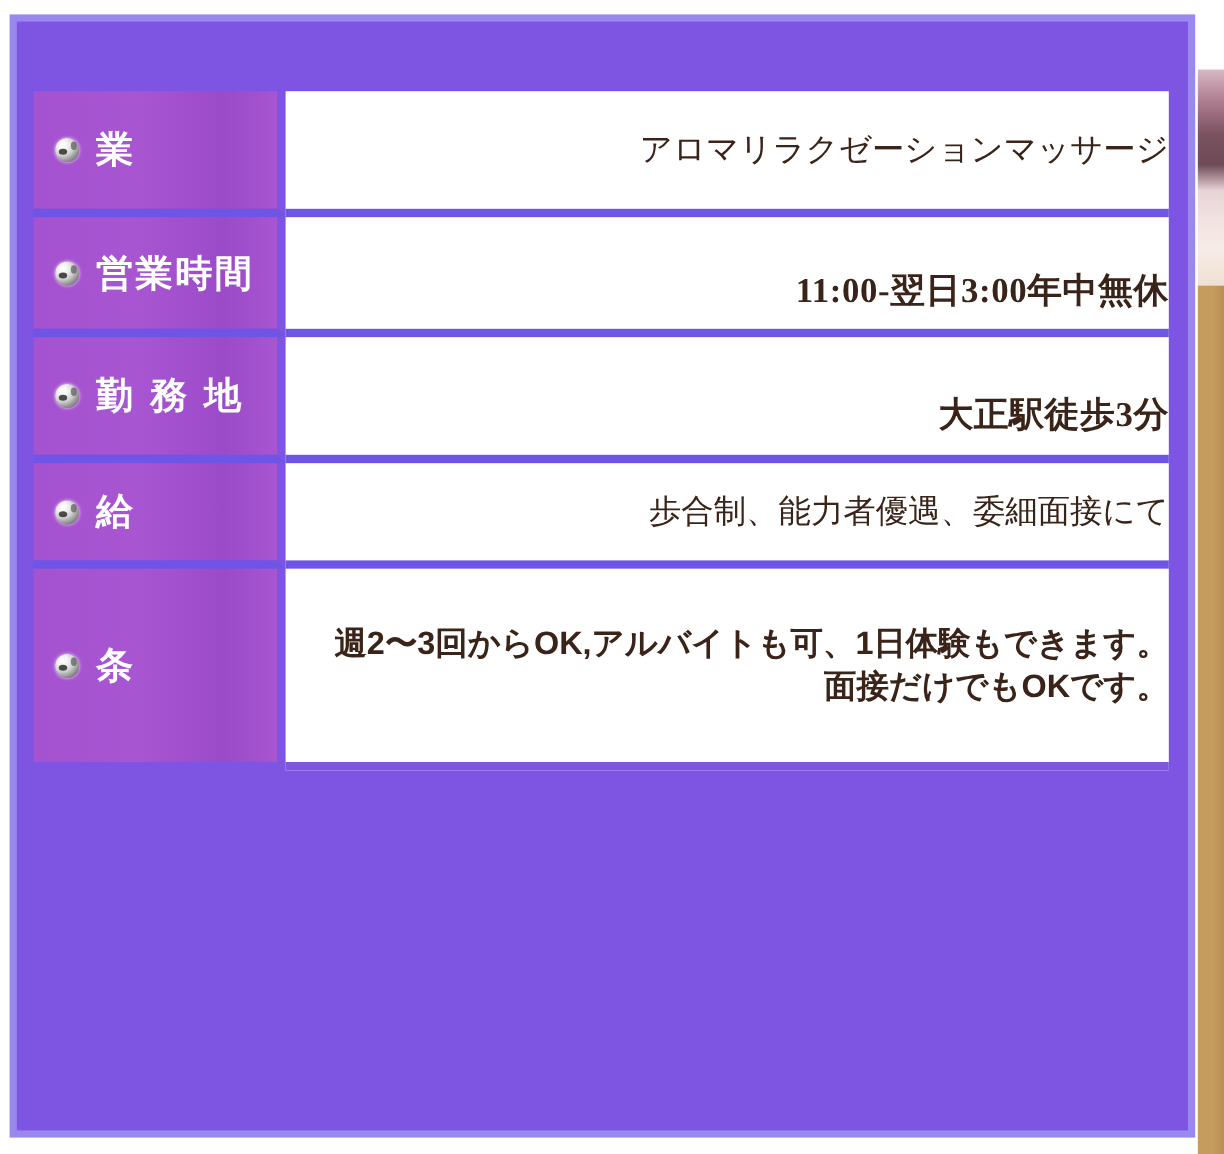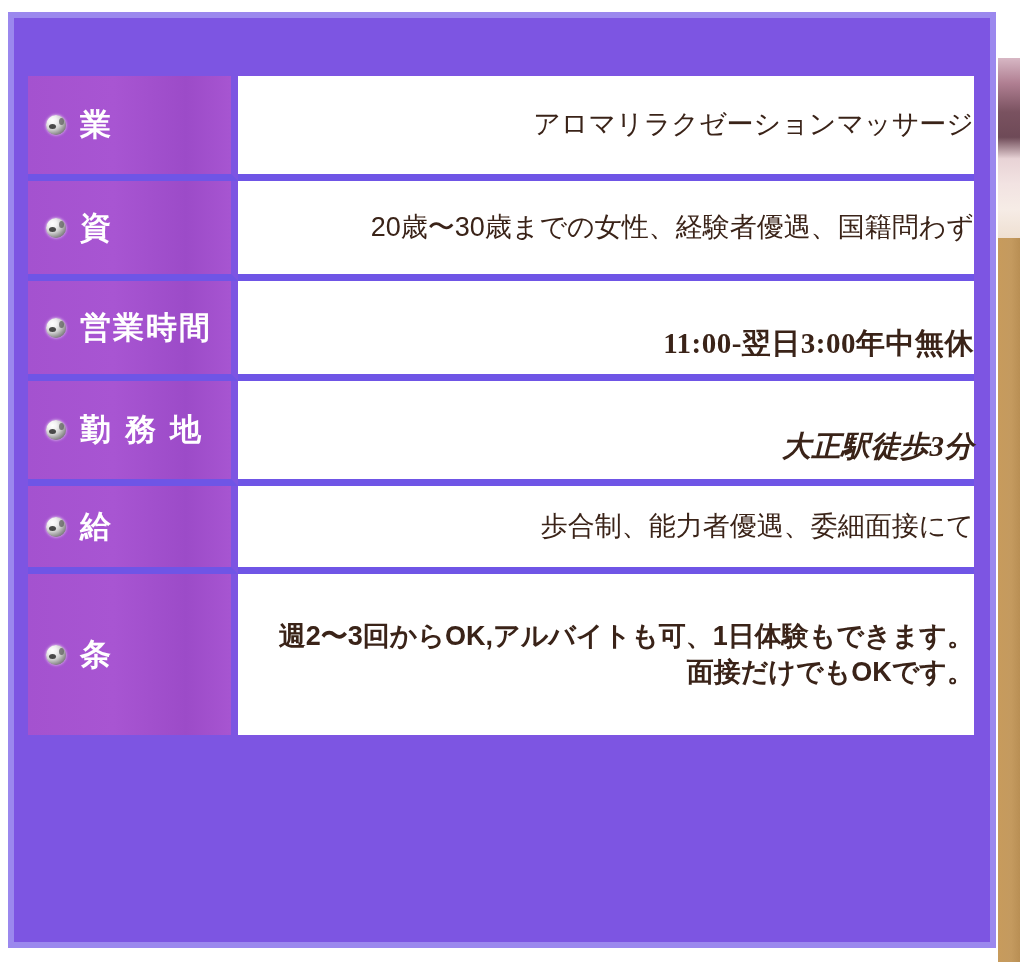--- a/index.html
+++ b/index.html
@@ -204,52 +204,41 @@
                 <span class="lbl-inner">
                   <span class="gem"></span>
                   <span class="lbl-text sp-wide">業　　種</span>
                 </span>
               </td>
               <td class="val" style="height:105px;">
                 <div class="val-text">アロマリラクゼーションマッサージ</div>
               </td>
             </tr>
 
-            <tr>
-              <td class="lbl">
-                <span class="lbl-inner">
-                  <span class="gem"></span>
-                  <span class="lbl-text sp-wide">資　　格</span>
-                </span>
-              </td>
-              <td class="val" style="height:100px;">
-                <div class="val-text">20歳〜30歳までの女性、経験者優遇、国籍問わず</div>
-              </td>
-            </tr>
 
             <tr>
               <td class="lbl">
                 <span class="lbl-inner">
                   <span class="gem"></span>
                   <span class="lbl-text sp-none">営業時間</span>
                 </span>
               </td>
               <td class="val" style="height:100px;">
                 <div class="val-text serif">11:00-翌日3:00年中無休</div>
               </td>
             </tr>
 
             <tr>
               <td class="lbl">
                 <span class="lbl-inner">
                   <span class="gem"></span>
                   <span class="lbl-text sp-mid">勤務地</span>
                 </span>
               </td>
-              <td class="val" style="height:105px;font-style:italic;">
+              <td class="val" style="height:105px;">
                 <div class="val-text serif">大正駅徒歩3分</div>
               </td>
             </tr>
 
             <tr>
               <td class="lbl">
                 <span class="lbl-inner">
                   <span class="gem"></span>
                   <span class="lbl-text sp-wide">給　　与</span>
                 </span>

